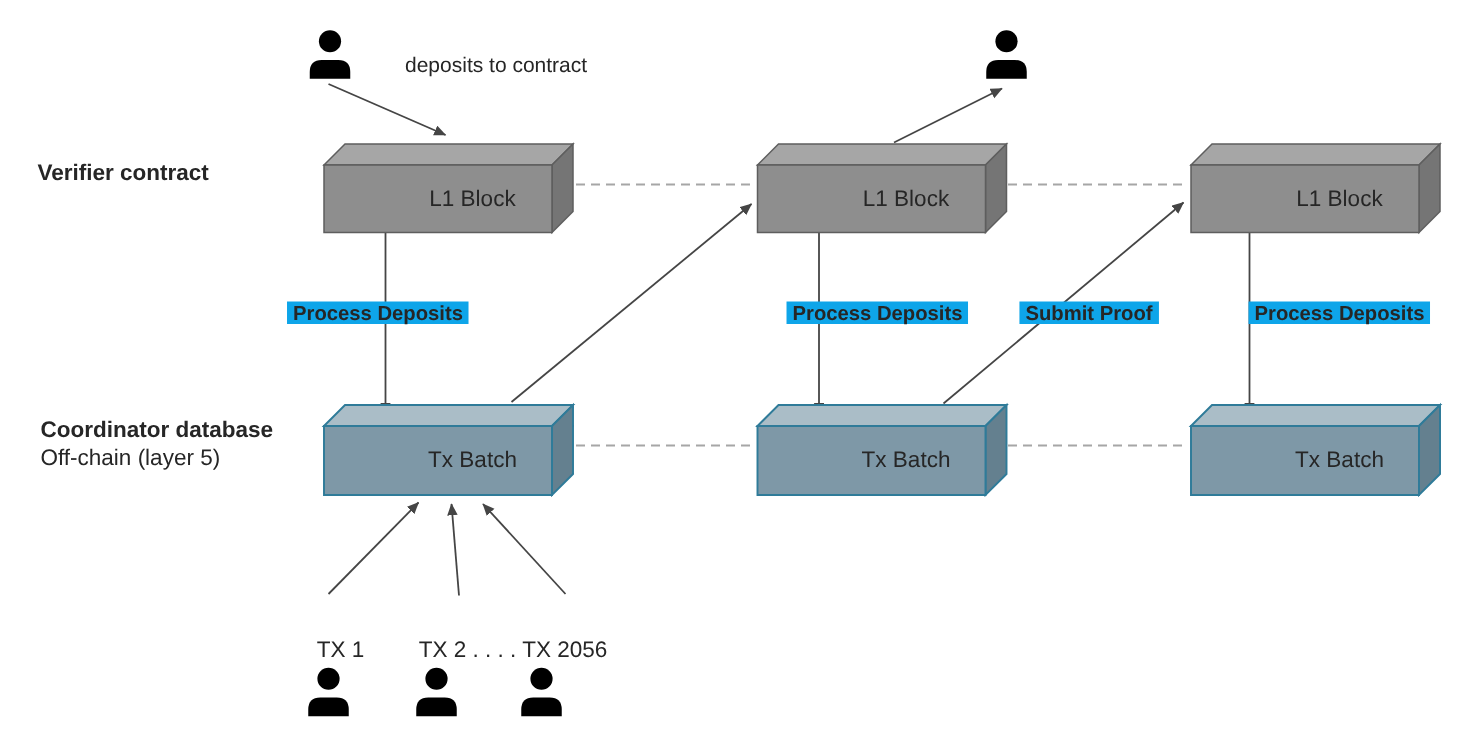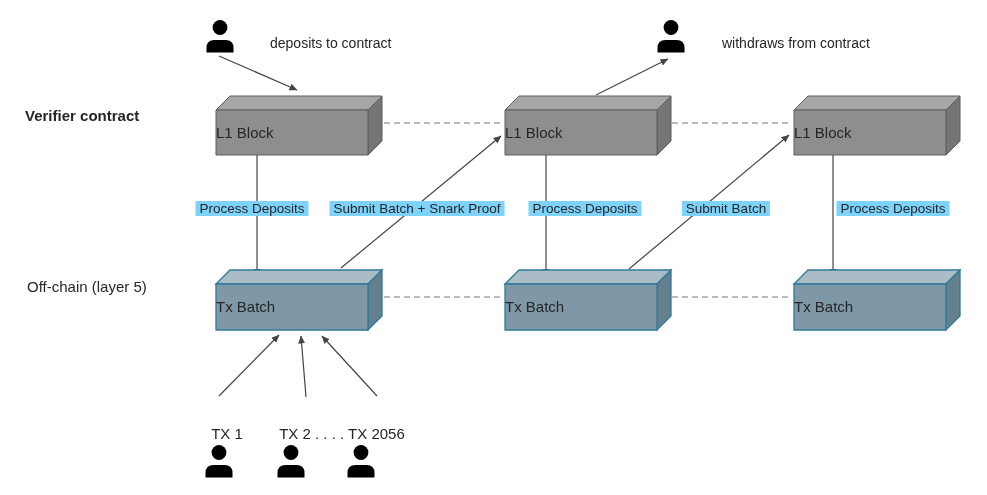--- a/index.html
+++ b/index.html
@@ -17,28 +17,30 @@
   .txt { position: absolute; white-space: nowrap; }
 
   .side-label { line-height: 19px; font-size: 15px; }
   .side-label .title { font-weight: bold; }
 
   .annot { font-size: 14px; margin-left: 22px; }
 
   .box-label {
     font-size: 15px;
     width: 152px;
-    text-align: left;
+    text-align: center;
+    padding-left: 23px;
   }
 
   .edge-label {
     font-size: 13.5px;
-    background: #7dd3fc;
+    background: #0ea5e9;
     padding: 0 4px;
     transform: translateX(-50%);
+    font-weight: bold;
   }
 
   .tx-label {
     font-size: 15px;
     transform: translateX(-50%);
     margin-top: 19px;
   }
 </style>
 </head>
 <body>
@@ -108,35 +110,34 @@
     <use href="#person-shape" transform="translate(671,38)" fill="#000000"></use>
     <use href="#person-shape" transform="translate(219,463)" fill="#000000"></use>
     <use href="#person-shape" transform="translate(291,463)" fill="#000000"></use>
     <use href="#person-shape" transform="translate(361,463)" fill="#000000"></use>
   </svg>
 
   <div class="txt side-label" style="left:25px; top:106px;">
     <div class="title">Verifier contract</div>
   </div>
   <div class="txt side-label" style="left:27px; top:277px;">
+    <div class="title">Coordinator database</div>
     <div>Off-chain (layer 5)</div>
   </div>
 
   <div class="txt annot" style="left:248px; top:35px;">deposits to contract</div>
-  <div class="txt annot" style="left:700px; top:35px;">withdraws from contract</div>
 
   <div class="txt box-label" style="left:216px; top:124px;">L1 Block</div>
   <div class="txt box-label" style="left:505px; top:124px;">L1 Block</div>
   <div class="txt box-label" style="left:794px; top:124px;">L1 Block</div>
   <div class="txt box-label" style="left:216px; top:298px;">Tx Batch</div>
   <div class="txt box-label" style="left:505px; top:298px;">Tx Batch</div>
   <div class="txt box-label" style="left:794px; top:298px;">Tx Batch</div>
 
   <div class="txt edge-label" style="left:252px; top:201px;">Process Deposits</div>
-  <div class="txt edge-label" style="left:417px; top:201px;">Submit Batch + Snark Proof</div>
   <div class="txt edge-label" style="left:585px; top:201px;">Process Deposits</div>
-  <div class="txt edge-label" style="left:726px; top:201px;">Submit Batch</div>
+  <div class="txt edge-label" style="left:726px; top:201px;">Submit Proof</div>
   <div class="txt edge-label" style="left:893px; top:201px;">Process Deposits</div>
 
   <div class="txt tx-label" style="left:227px; top:406px;">TX 1</div>
   <div class="txt tx-label" style="left:342px; top:406px;">TX 2 . . . . TX 2056</div>
 
 </div>
 
 </body></html>

